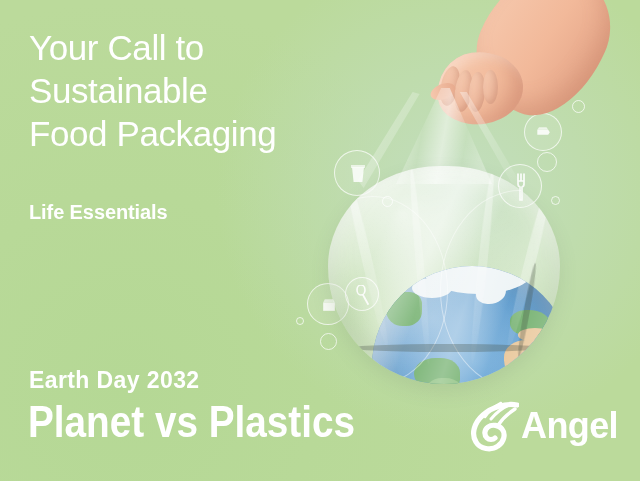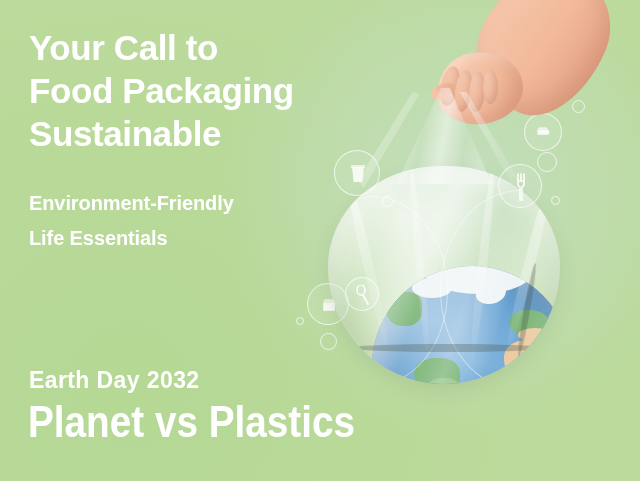--- a/index.html
+++ b/index.html
@@ -104,21 +104,21 @@
           border-radius:50%;box-shadow:inset -3px -2px 6px rgba(175,110,85,.30);}
   #thumb{
     position:absolute;left:430px;top:84px;width:26px;height:15px;
     background:linear-gradient(100deg,#f6c9af,#e7a98c);
     border-radius:50%;transform:rotate(-22deg);
   }
 
   
   #copy{position:absolute;left:29px;top:0;width:400px;}
   .hl{
-    color:#ffffff;font-weight:bold;font-size:35px;line-height:43px;
+    color:#ffffff;font-weight:normal;font-size:35px;line-height:43px;
     letter-spacing:-.4px;white-space:nowrap;
   }
   #headline{position:absolute;top:26px;left:0;}
   .sub{
     color:#ffffff;font-weight:bold;font-size:20px;line-height:26px;
     letter-spacing:-.1px;white-space:nowrap;
   }
   #subs{position:absolute;top:190px;left:0;}
   #subs .gap{height:9px;}
   #earthday{
@@ -243,28 +243,38 @@
       <div class="fold" style="left:112px;top:24px;width:160px;height:200px;"></div>
       <div class="darkedge" style="left:22px;top:178px;width:196px;height:8px;"></div>
       <div class="darkedge" style="left:196px;top:96px;width:6px;height:96px;transform:rotate(10deg);"></div>
     </div>
   </div>
 
   <div id="copy">
 
     <div id="headline">
       <div class="hl">Your Call to</div>
+      <div class="hl">Sustainable</div>
       <div class="hl">Food Packaging</div>
-      <div class="hl">Sustainable</div>
     </div>
 
     <div id="subs">
-      <div class="sub">Environment-Friendly</div>
       <div class="gap"></div>
       <div class="sub">Life Essentials</div>
     </div>
 
     <div id="earthday">Earth Day 2032</div>
     <div id="bigline">Planet vs Plastics</div>
   </div>
 
+  <div id="logo">
+    <span id="logo-mark">
+      <svg viewBox="0 0 52 52" width="52" height="52" aria-hidden="true">
+        <path d="M50 4C39 2 25 6 16 14 7 22 4 33 9 41c4 7 15 9 22 4 6-4 8-12 4-17-3-4-10-5-14-2-4 3-4 8-1 11 2 2 6 2 8 0" fill="none" stroke="#ffffff" stroke-width="5.2" stroke-linecap="round"></path>
+        <path d="M48 8c-6 4-12 9-16 15" fill="none" stroke="#ffffff" stroke-width="3.4" stroke-linecap="round"></path>
+        <path d="M42 4c-7 3-13 8-18 14" fill="none" stroke="#ffffff" stroke-width="3" stroke-linecap="round"></path>
+        <path d="M34 2c-6 3-12 8-16 14" fill="none" stroke="#ffffff" stroke-width="2.6" stroke-linecap="round"></path>
+      </svg>
+    </span>
+    <span id="logo-word">Angel</span>
+  </div>
 
 </div>
 
 </body></html>

